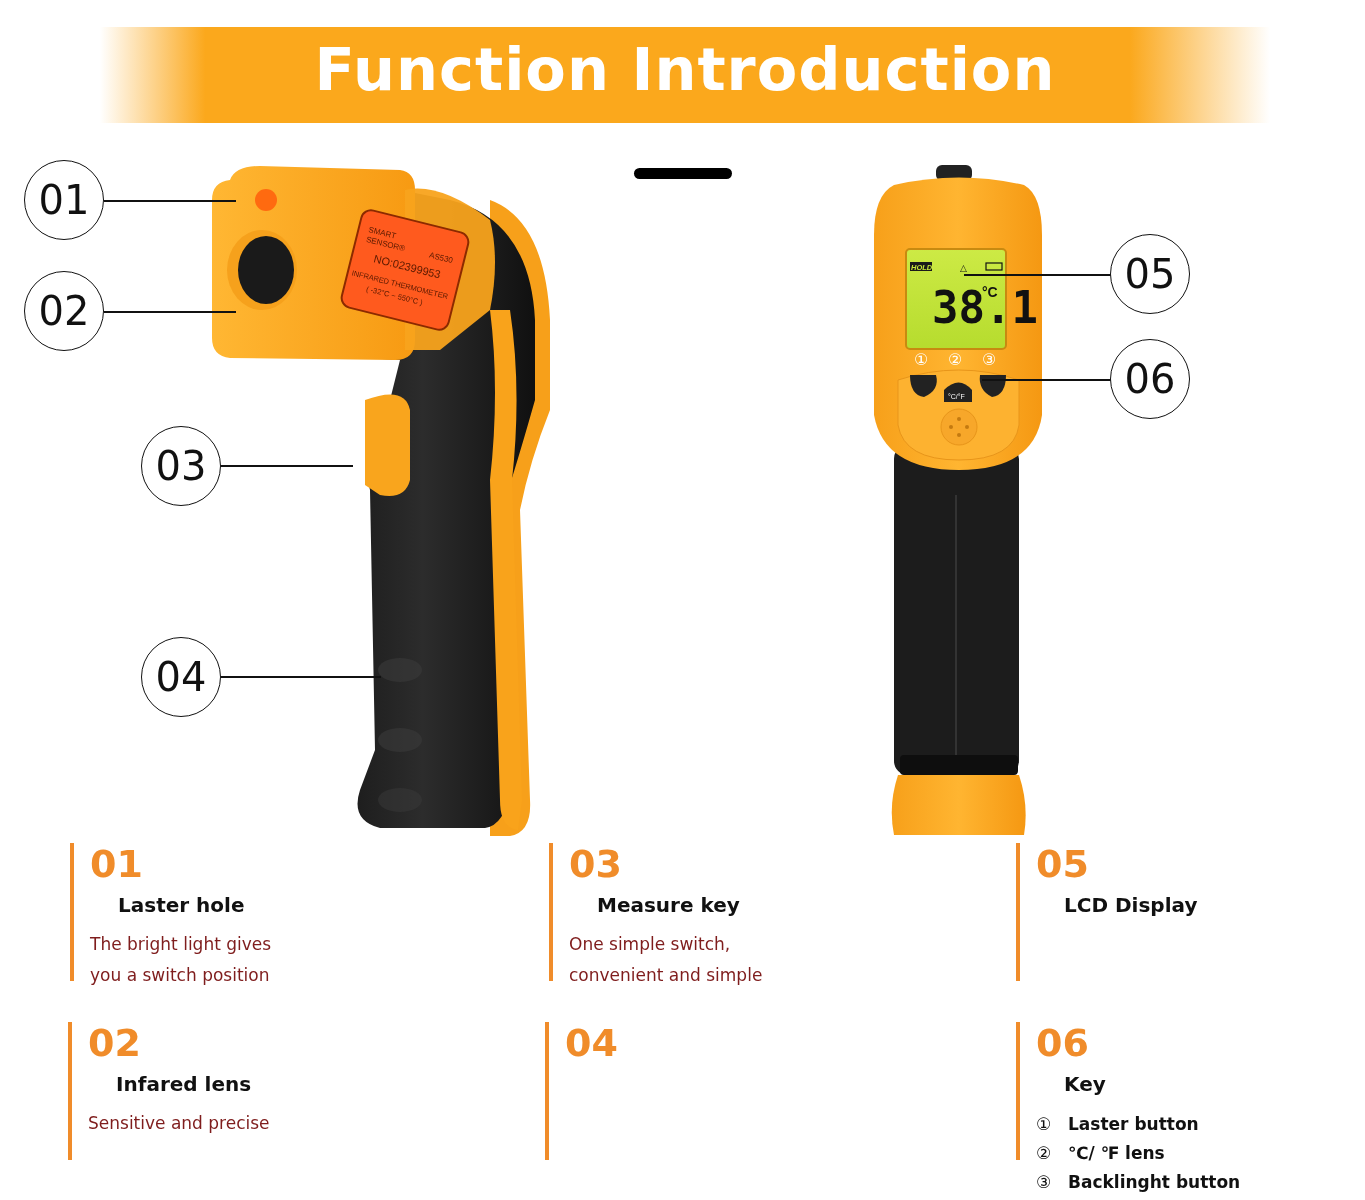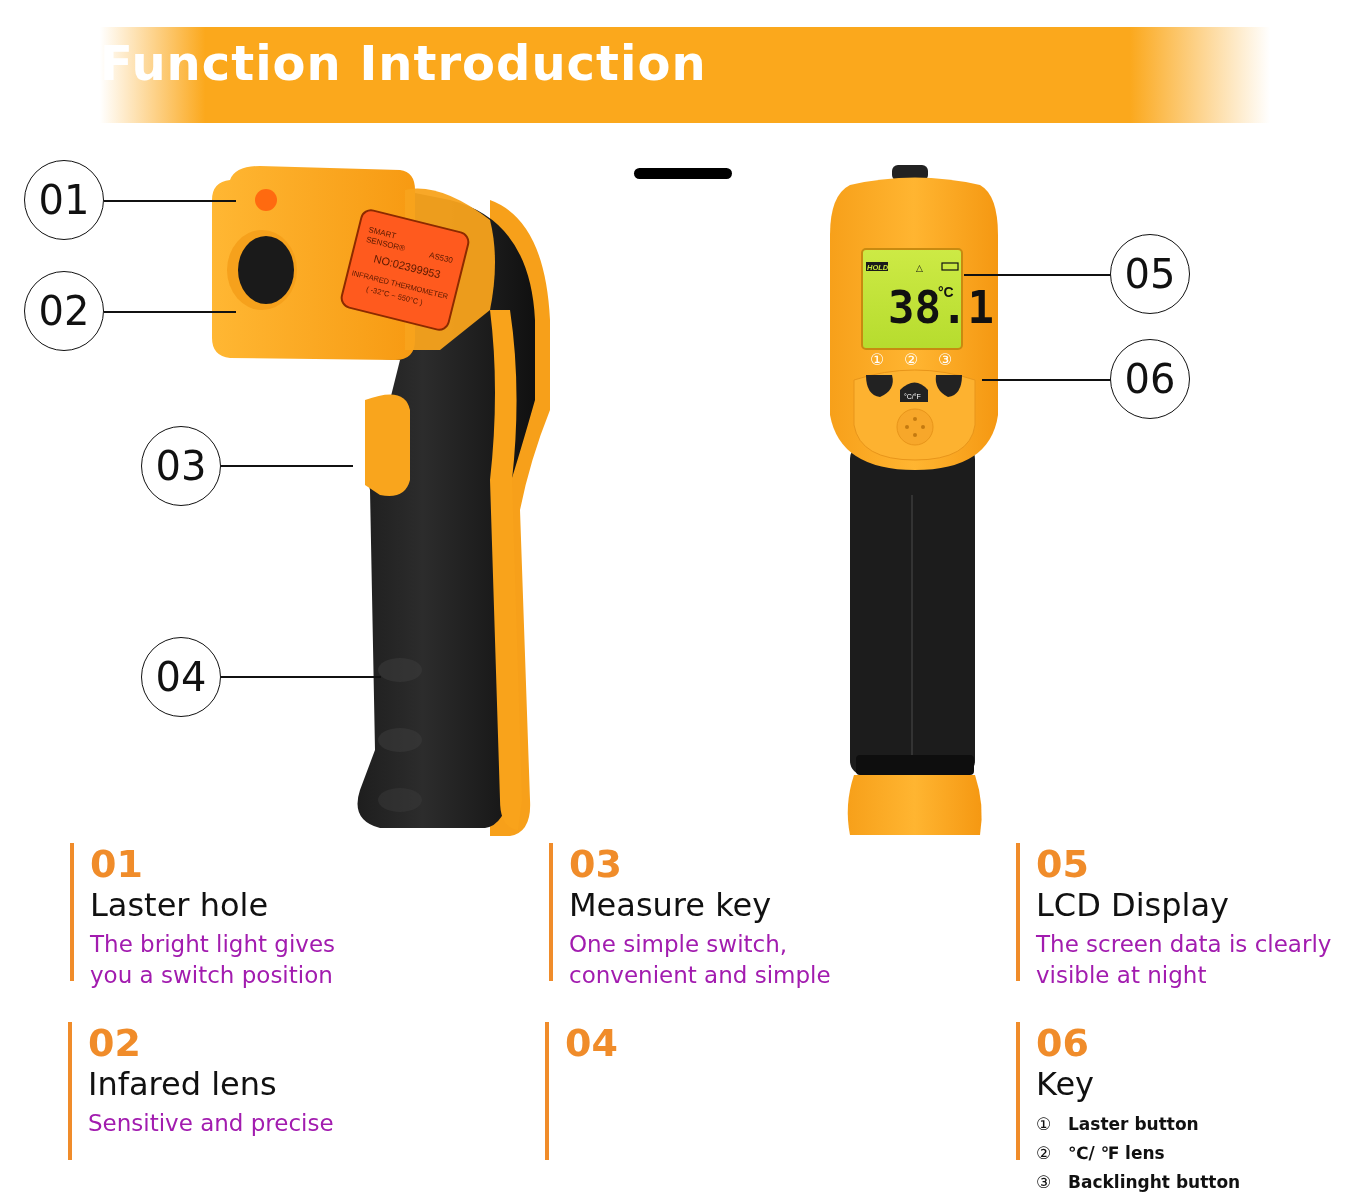--- a/index.html
+++ b/index.html
@@ -5,43 +5,43 @@
   html, body { margin:0; padding:0; }
   body {
     width:1365px; height:1200px; background:#ffffff; position:relative; overflow:hidden;
     font-family: "Liberation Sans", "DejaVu Sans", sans-serif; color:#111;
   }
   .banner {
     position:absolute; left:100px; top:27px; width:1170px; height:96px;
     background: linear-gradient(90deg, rgba(255,166,20,0) 0%, #fba81c 9%, #fba81c 88%, rgba(255,166,20,0) 100%);
   }
   .banner-title {
-    position:absolute; left:0; right:0; top:8px; 
-    color:#fff; font-weight:bold; font-size:48px; letter-spacing:1px;
+    position:absolute; left:0; right:0; top:8px; text-align:center;
+    color:#fff; font-weight:bold; font-size:59px; letter-spacing:1px;
     font-family:"DejaVu Sans", sans-serif;
   }
   .divider-pill {
     position:absolute; left:634px; top:168px; width:98px; height:11px; border-radius:6px; background:#000;
   }
   .callout { position:absolute; }
   .callout-circle {
     position:absolute; width:80px; height:80px; border:1.5px solid #111; border-radius:50%;
     box-sizing:border-box; display:flex; align-items:center; justify-content:center;
     font-size:40px; font-family:"DejaVu Sans", sans-serif; background:#fff; color:#111;
   }
   .callout-line { position:absolute; height:2px; background:#111; }
 
   
   .product { position:absolute; }
   svg { display:block; }
 
   .feature { position:absolute; border-left:4px solid #f08c2a; padding-left:16px; }
   .feature-num { color:#f08c2a; font-weight:bold; font-size:38px; line-height:42px; font-family:"DejaVu Sans", sans-serif; }
-  .feature-title { font-size:32px; line-height:40px; color:#111; font-family:"DejaVu Sans", sans-serif; font-weight:normal; }
-  .feature-desc { font-size:23px; line-height:31px; color:#a21caf; margin-top:4px; font-family:"DejaVu Sans", sans-serif; }
+  .feature-title { font-size:20px; line-height:40px; color:#111; font-family:"DejaVu Sans", sans-serif; font-weight:bold;margin-left:28px; }
+  .feature-desc { font-size:17px; line-height:31px; color:#7f1d1d; margin-top:4px; font-family:"DejaVu Sans", sans-serif; }
   .feature-list { margin-top:6px; }
   .feature-list-item { font-size:17px; line-height:29px; font-weight:bold; display:flex; gap:10px; font-family:"DejaVu Sans", sans-serif; }
   .feature-list-item .mark { font-weight:normal; width:22px; }
 </style>
 </head>
 <body>
 
 <div class="banner">
   <div class="banner-title">Function Introduction</div>
 </div>
@@ -86,21 +86,21 @@
     <ellipse cx="66" cy="110" rx="28" ry="34" fill="#1a1a1a"></ellipse>
 
     <path d="M165 240 Q205 225 210 250 L210 320 Q205 340 180 335 L165 325Z" fill="#f9a51d"></path>
 
     <ellipse cx="200" cy="510" rx="22" ry="12" fill="#3a3a3a" opacity="0.6"></ellipse>
     <ellipse cx="200" cy="580" rx="22" ry="12" fill="#3a3a3a" opacity="0.6"></ellipse>
     <ellipse cx="200" cy="640" rx="22" ry="12" fill="#3a3a3a" opacity="0.5"></ellipse>
   </svg>
 </div>
 
-<div class="product" style="left:820px; top:165px;">
+<div class="product" style="left:864px; top:165px;">
   <svg width="190" height="680" viewBox="0 0 190 680">
     <defs>
       <linearGradient id="yel2" x1="0" x2="1">
         <stop offset="0" stop-color="#f7a01a"></stop>
           <stop offset="0.5" stop-color="#ffb531"></stop>
           <stop offset="1" stop-color="#f59812"></stop>
       </linearGradient>
       <linearGradient id="lcd" x1="0" x2="0" y1="0" y2="1">
         <stop offset="0" stop-color="#cdea45"></stop>
           <stop offset="1" stop-color="#b6dc2e"></stop>
@@ -193,24 +193,20 @@
   </div>
 </div>
 
 <div class="feature" style="left:545px; top:1022px; height:138px;">
   <div class="feature-num">04</div>
 </div>
 
 <div class="feature" style="left:1016px; top:843px; height:138px;">
   <div class="feature-num">05</div>
   <div class="feature-title">LCD Display</div>
-  <div class="feature-desc">
-    <div>The screen data is clearly</div>
-    <div>visible at night</div>
-  </div>
 </div>
 
 <div class="feature" style="left:1016px; top:1022px; height:138px;">
   <div class="feature-num">06</div>
   <div class="feature-title">Key</div>
   <div class="feature-list">
     <div class="feature-list-item">
       <span class="mark">①</span>
       <span>Laster button</span>
     </div>

